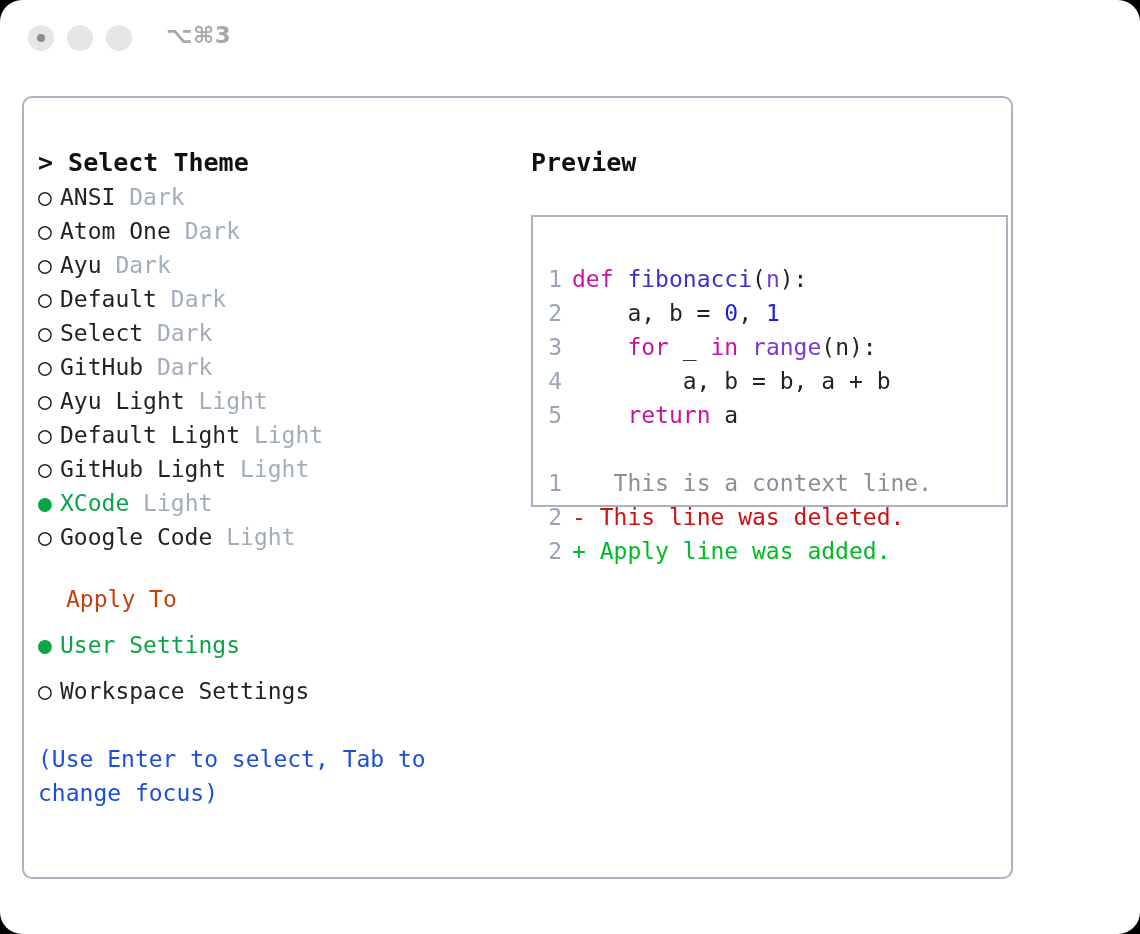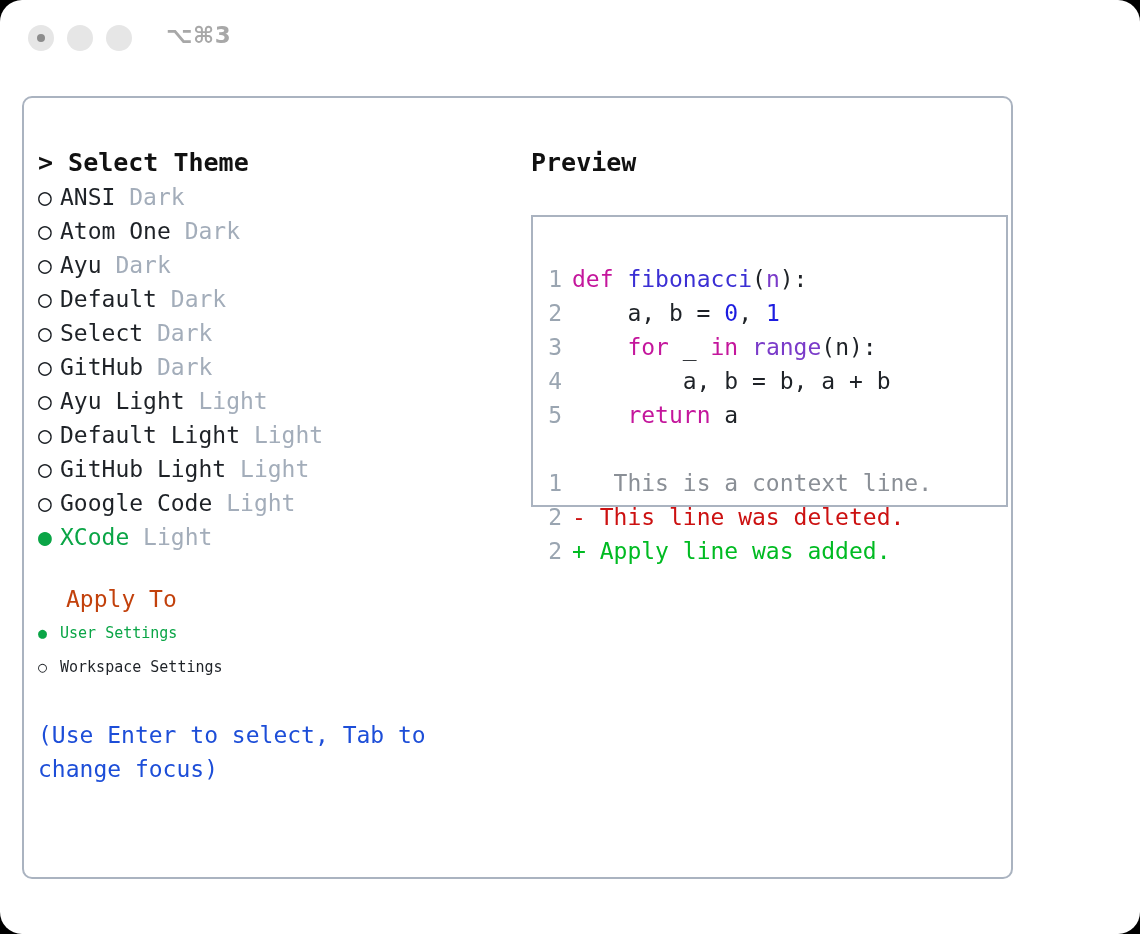--- a/index.html
+++ b/index.html
@@ -119,24 +119,25 @@
     margin-top: 28px;
   }
   .apply-header {
     font-size: 23px;
     line-height: 34px;
     color: #c2410c;
     white-space: pre;
     padding-left: 28px;
   }
   .apply-row {
-    font-size: 15px;
+    font-size: 23px;
     line-height: 34px;
     color: #1e2227;
     white-space: pre;
+    margin-top: 12px;
   }
   .apply-row .label.sel { color: #0aa546; }
 
   #hint {
     margin-top: 34px;
     font-size: 23px;
     line-height: 34px;
     color: #1d4ed8;
     width: 410px;
   }
@@ -217,22 +218,22 @@
       <div id="theme-list">
           <div class="theme-row mono"><span class="marker off">○</span><span class="theme-name">ANSI</span><span> </span><span class="theme-cat">Dark</span></div>
           <div class="theme-row mono"><span class="marker off">○</span><span class="theme-name">Atom One</span><span> </span><span class="theme-cat">Dark</span></div>
           <div class="theme-row mono"><span class="marker off">○</span><span class="theme-name">Ayu</span><span> </span><span class="theme-cat">Dark</span></div>
           <div class="theme-row mono"><span class="marker off">○</span><span class="theme-name">Default</span><span> </span><span class="theme-cat">Dark</span></div>
           <div class="theme-row mono"><span class="marker off">○</span><span class="theme-name">Select</span><span> </span><span class="theme-cat">Dark</span></div>
           <div class="theme-row mono"><span class="marker off">○</span><span class="theme-name">GitHub</span><span> </span><span class="theme-cat">Dark</span></div>
           <div class="theme-row mono"><span class="marker off">○</span><span class="theme-name">Ayu Light</span><span> </span><span class="theme-cat">Light</span></div>
           <div class="theme-row mono"><span class="marker off">○</span><span class="theme-name">Default Light</span><span> </span><span class="theme-cat">Light</span></div>
           <div class="theme-row mono"><span class="marker off">○</span><span class="theme-name">GitHub Light</span><span> </span><span class="theme-cat">Light</span></div>
+          <div class="theme-row mono"><span class="marker on">●</span><span class="theme-name sel">XCode</span><span> </span><span class="theme-cat">Light</span></div>
           <div class="theme-row mono"><span class="marker off">○</span><span class="theme-name">Google Code</span><span> </span><span class="theme-cat">Light</span></div>
-          <div class="theme-row mono"><span class="marker on">●</span><span class="theme-name sel">XCode</span><span> </span><span class="theme-cat">Light</span></div>
         </div>
 
       <div id="apply-block">
         <div class="apply-header mono">Apply To</div>
         <div id="apply-list">
             <div class="apply-row mono"><span class="marker on">●</span><span class="label sel">User Settings</span></div>
             <div class="apply-row mono"><span class="marker off">○</span><span class="label">Workspace Settings</span></div>
           </div>
       </div>
 

